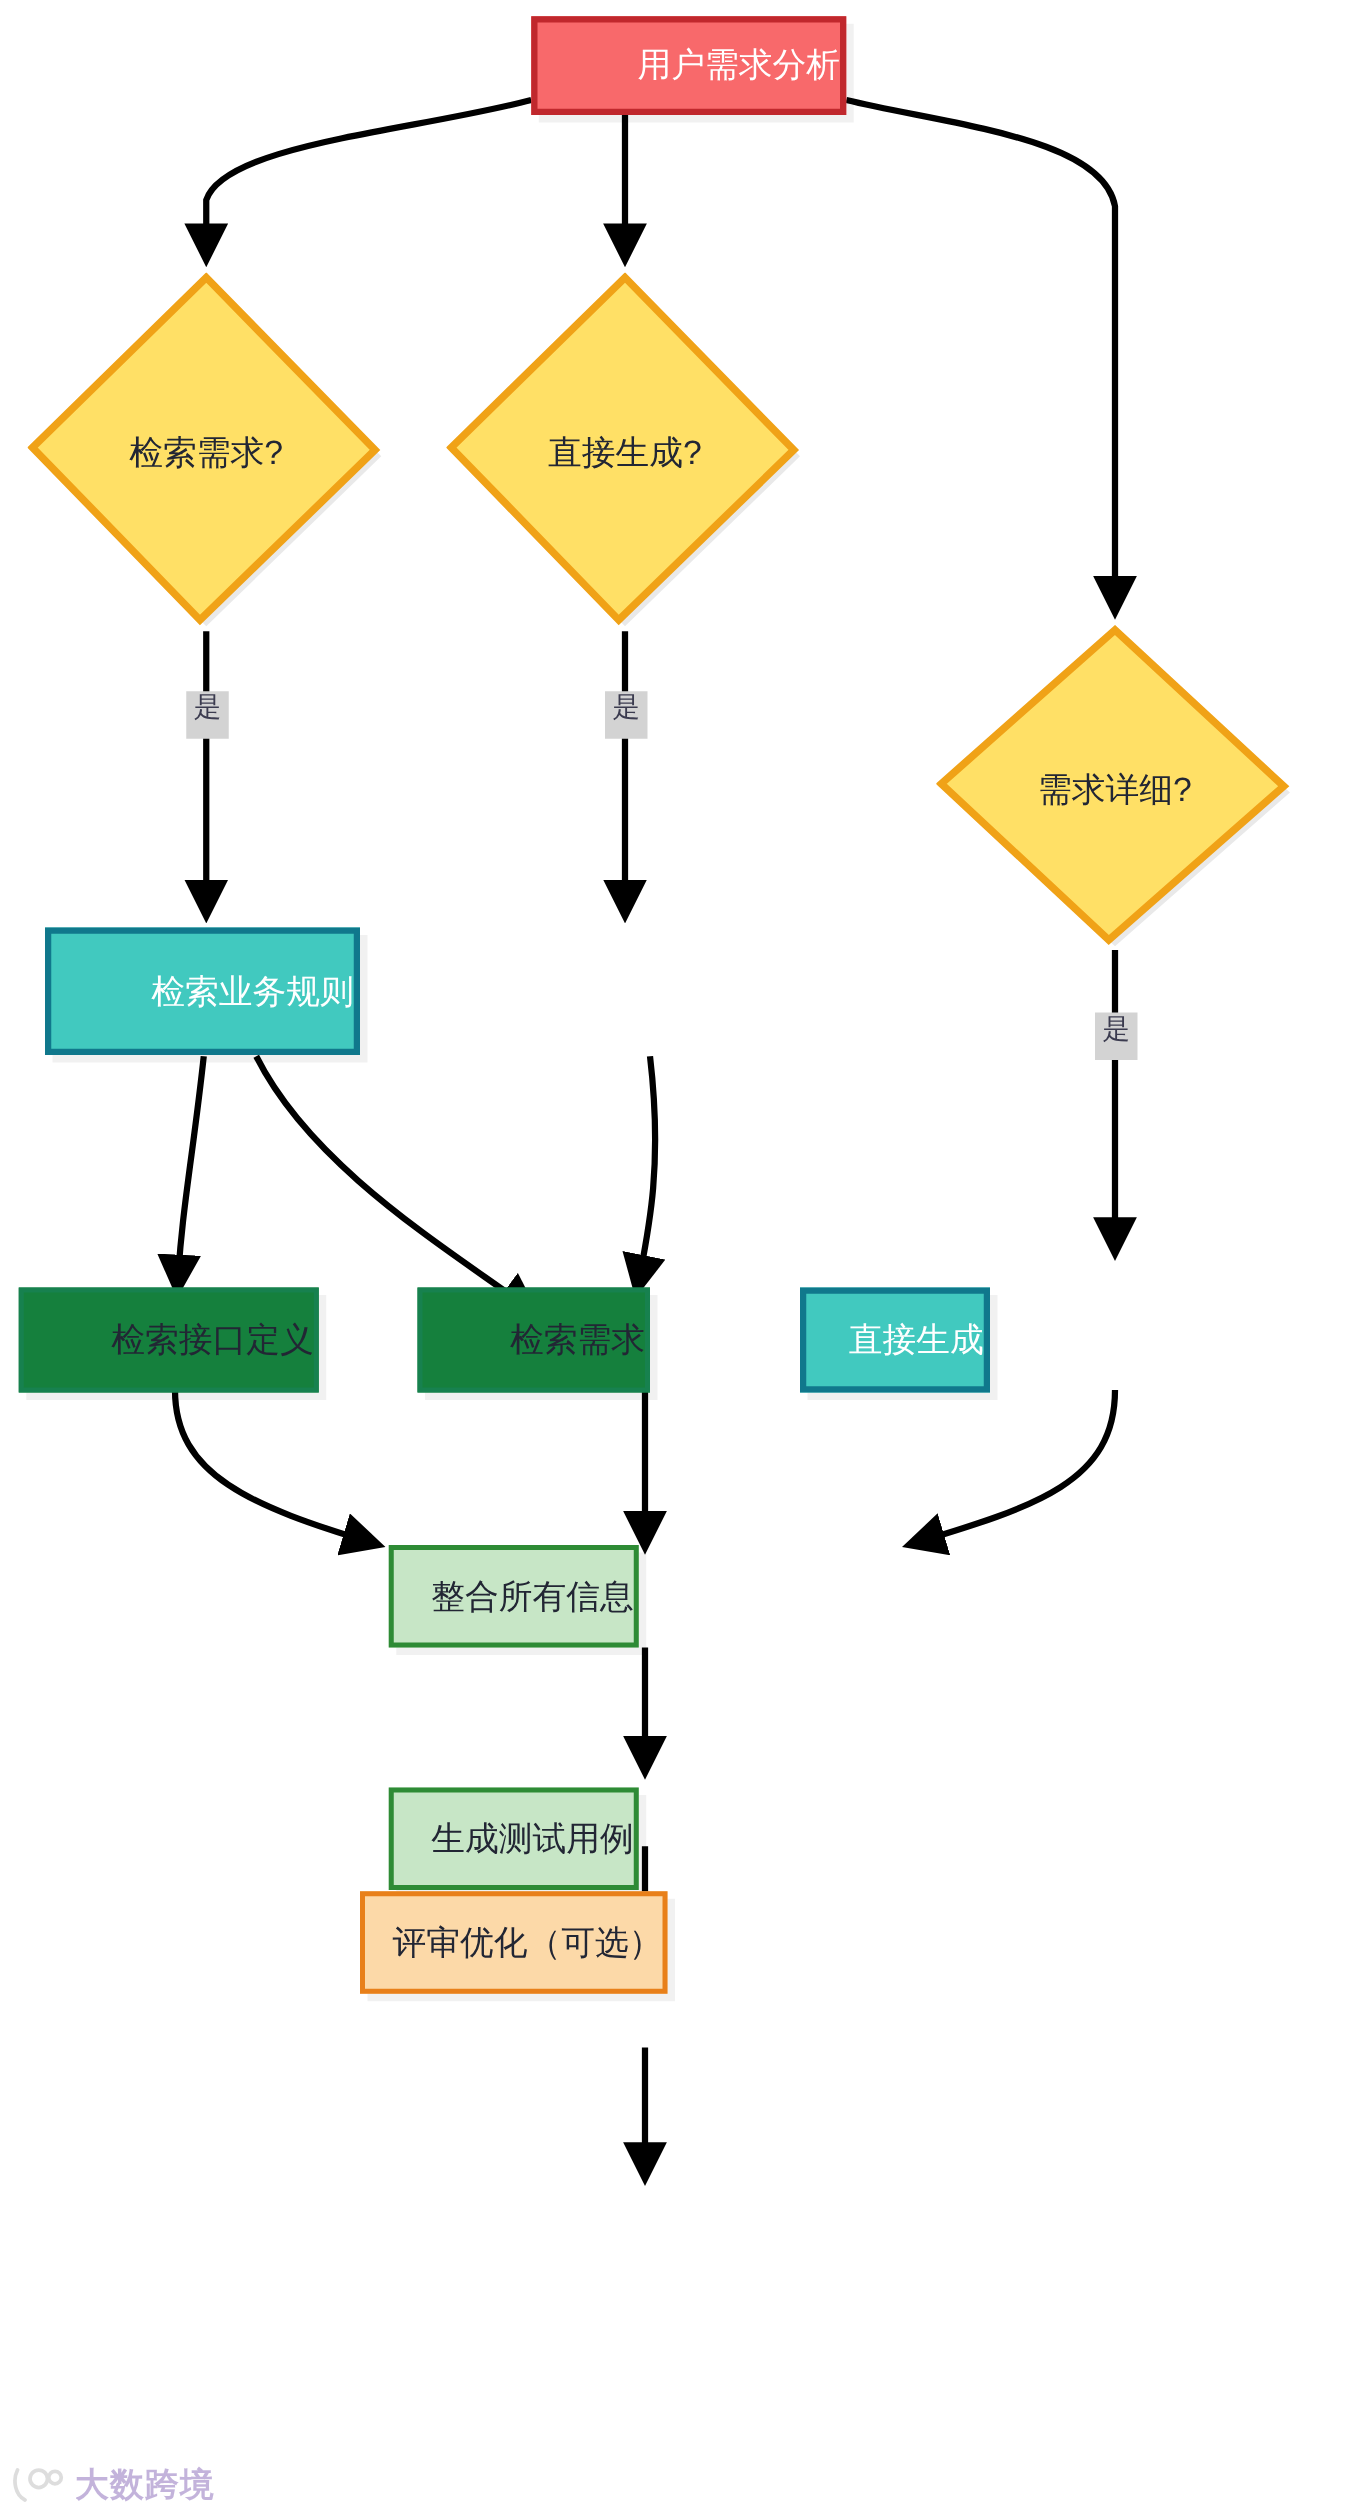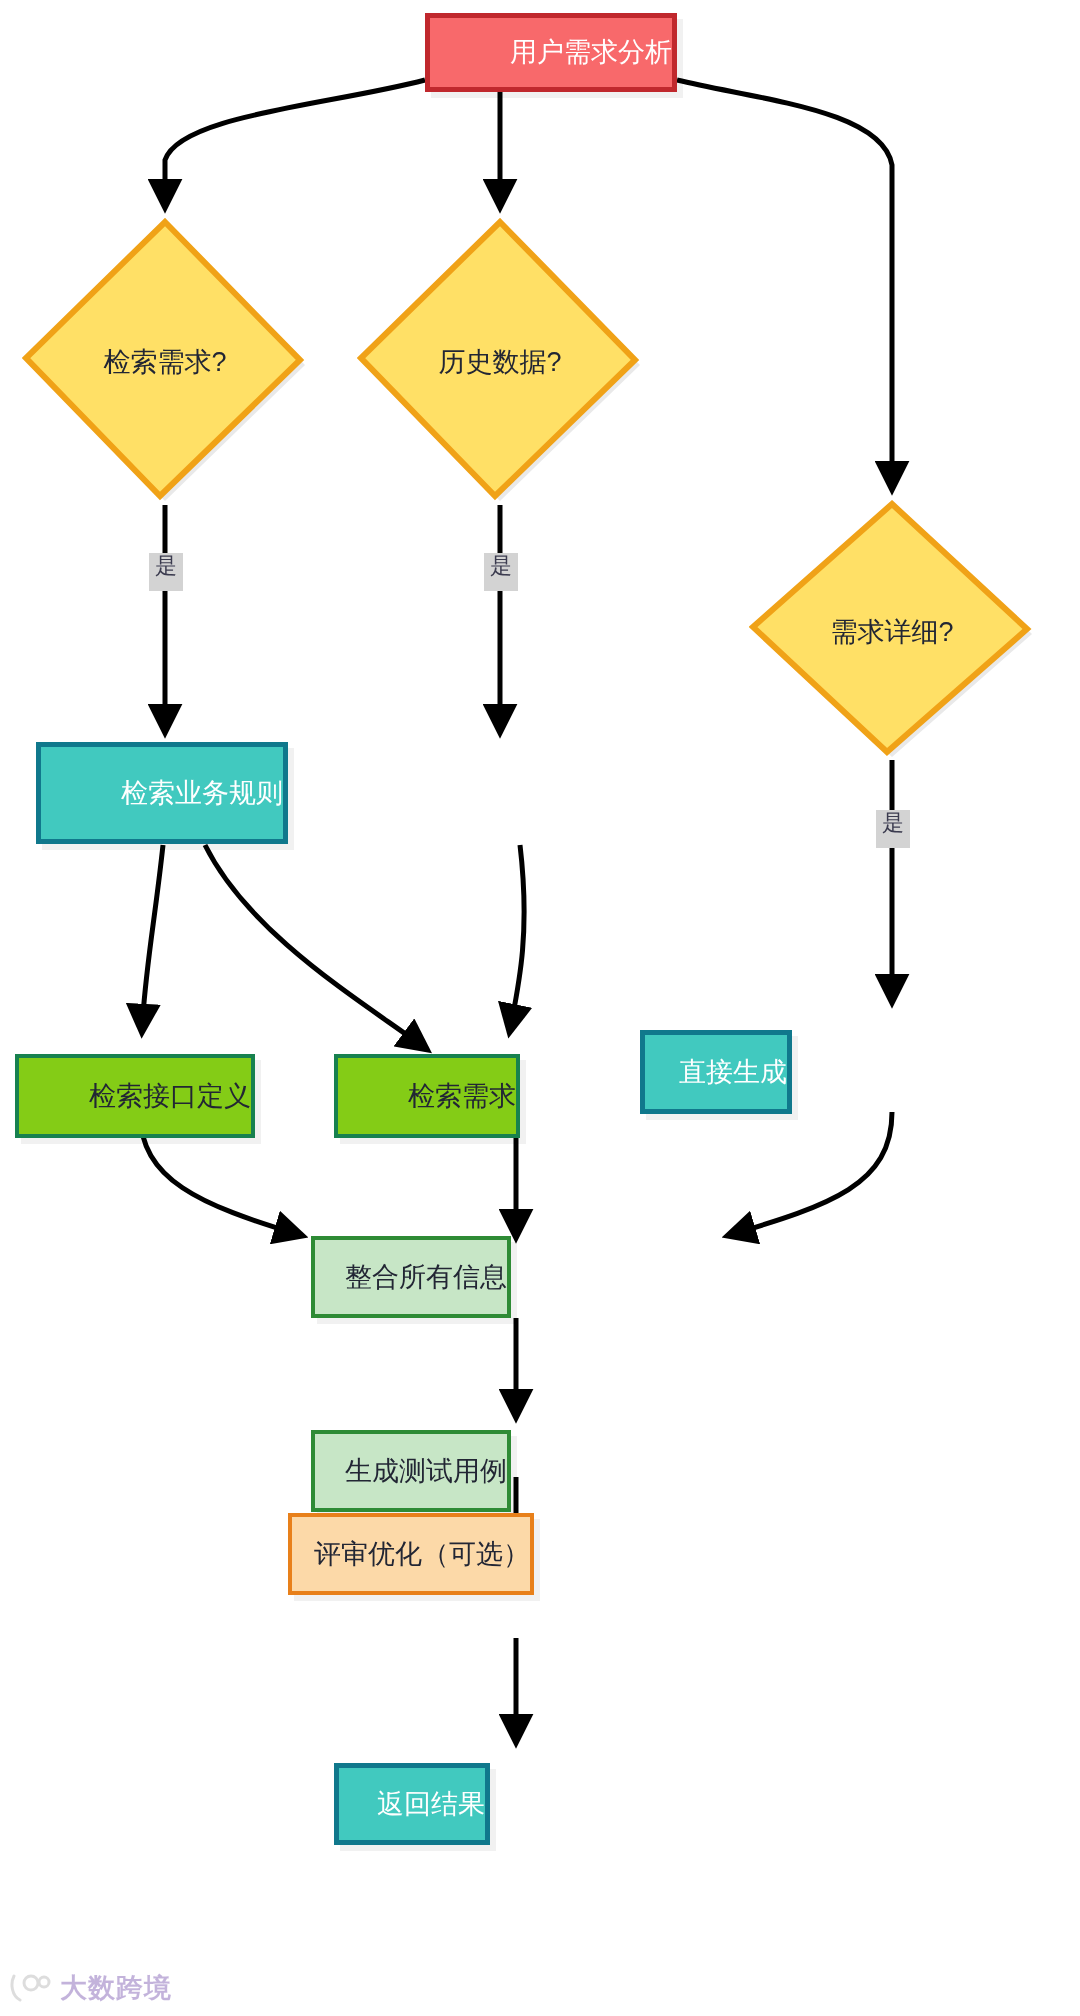--- a/index.html
+++ b/index.html
@@ -45,26 +45,25 @@
     font-size: 27px;
   }
   .n-teal {
     background: #41c9bf;
     border-color: #10788c;
     border-width: 5px;
     color: #ffffff;
     font-size: 27px;
   }
   .n-mint {
-    background: #84cc16;
+    background: #15803d;
     border-color: #17814f;
     border-width: 4px;
     color: #222634;
     font-size: 27px;
-    margin-top: 24px;
   }
   .n-green {
     background: #c7e6c6;
     border-color: #2e8b35;
     border-width: 4px;
     color: #222634;
     font-size: 27px;
   }
   .n-orange {
     background: #fcd9a8;
@@ -175,21 +174,21 @@
       <polygon points="143,4 278,142 138,278 4,140" fill="#ffe066" stroke="#f0a217" stroke-width="6"></polygon>
     </svg>
     <div class="diamond-label" style="top:126px;" data-name="node-decision-business-label">检索需求?</div>
   </div>
 
   <div class="diamond-wrap" style="left:357px; top:218px; width:286px; height:288px;" data-name="node-decision-history">
     <svg class="diamond-shape" viewBox="0 0 286 288" preserveAspectRatio="none" data-name="decision-history-shape">
       <polygon points="149,9 283,147 143,283 9,145" fill="#e9e9e9"></polygon>
       <polygon points="143,4 278,142 138,278 4,140" fill="#ffe066" stroke="#f0a217" stroke-width="6"></polygon>
     </svg>
-    <div class="diamond-label" style="top:126px;" data-name="node-decision-history-label">历史数据?</div>
+    <div class="diamond-label" style="top:126px;" data-name="node-decision-history-label">直接生成?</div>
   </div>
 
   <div class="diamond-wrap" style="left:749px; top:500px; width:286px; height:262px;" data-name="node-decision-detail">
     <svg class="diamond-shape" viewBox="0 0 286 262" preserveAspectRatio="none" data-name="decision-detail-shape">
       <polygon points="149,9 283,134 143,257 9,132" fill="#e9e9e9"></polygon>
       <polygon points="143,4 278,129 138,252 4,127" fill="#ffe066" stroke="#f0a217" stroke-width="6"></polygon>
     </svg>
     <div class="diamond-label" style="top:114px;" data-name="node-decision-detail-label">需求详细?</div>
   </div>
 
@@ -223,23 +222,20 @@
   </div>
 
   <div class="node rect n-green" style="left:311px; top:1395px; width:200px; height:82px;margin-top:35px;" data-name="node-generate-cases">
     <span data-name="node-generate-cases-label">生成测试用例</span>
   </div>
 
   <div class="node rect n-orange" style="left:288px; top:1513px; width:246px; height:82px;" data-name="node-review-optimize">
     <span data-name="node-review-optimize-label">评审优化（可选）</span>
   </div>
 
-  <div class="node rect n-teal" style="left:334px; top:1763px; width:156px; height:82px;" data-name="node-return-result">
-    <span data-name="node-return-result-label">返回结果</span>
-  </div>
 
   <div id="watermark" data-name="watermark">
     <svg width="42" height="32" viewBox="0 0 42 32" data-name="watermark-logo-icon">
       <path d="M4 4 C 0 12, 2 24, 10 28" stroke="#9a9a9a" stroke-width="3" fill="none" stroke-linecap="round"></path>
       <circle cx="21" cy="11" r="7" stroke="#9a9a9a" stroke-width="3" fill="none"></circle>
       <circle cx="34" cy="10" r="5" stroke="#9a9a9a" stroke-width="3" fill="none"></circle>
     </svg>
     <span class="wm-text" data-name="watermark-text">大数跨境</span>
   </div>
 

